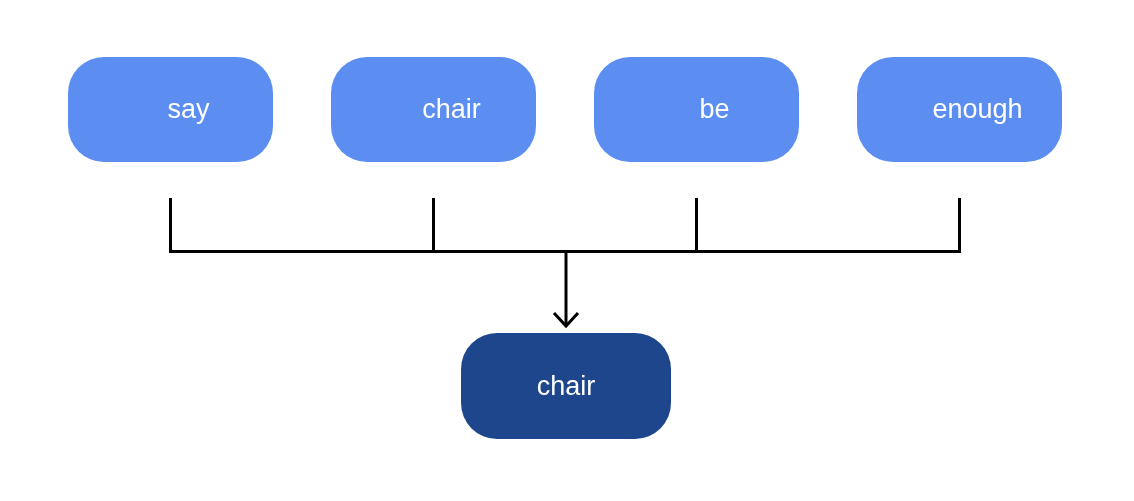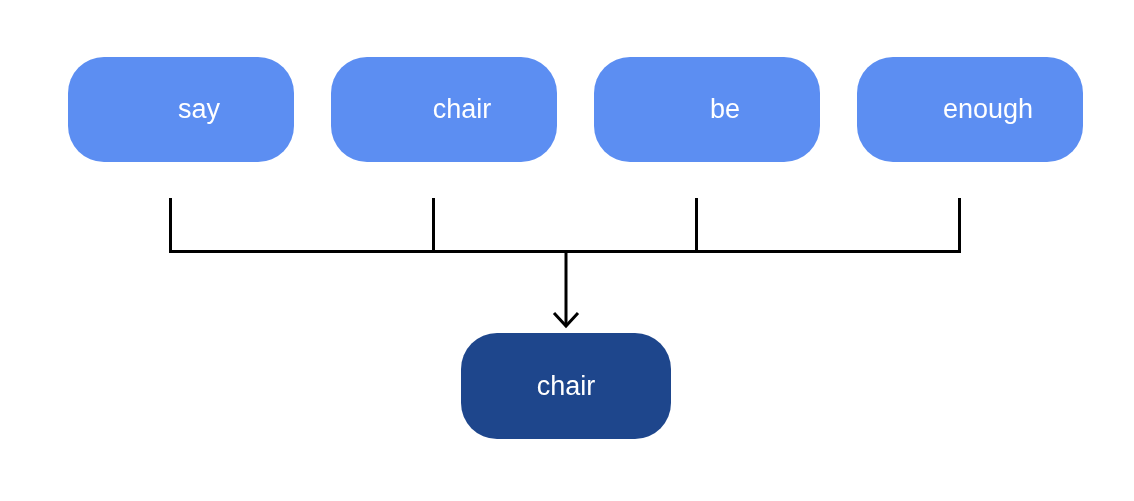--- a/index.html
+++ b/index.html
@@ -25,21 +25,21 @@
   }
   .node .label {
     color: var(--label-text, #ffffff);
     font-size: 27px;
     font-weight: 400;
     line-height: 1;
     user-select: none;
   }
   .option {
     top: 57px;
-    width: 226px;
+    width: 205px;
     height: 105px;
     background: var(--option-fill, #5C8EF2);
     padding-left: 36px;
   }
   .option-1 { left: 68px; }
   .option-2 { left: 331px; }
   .option-3 { left: 594px; }
   .option-4 { left: 857px; }
   .result {
     left: 461px;

